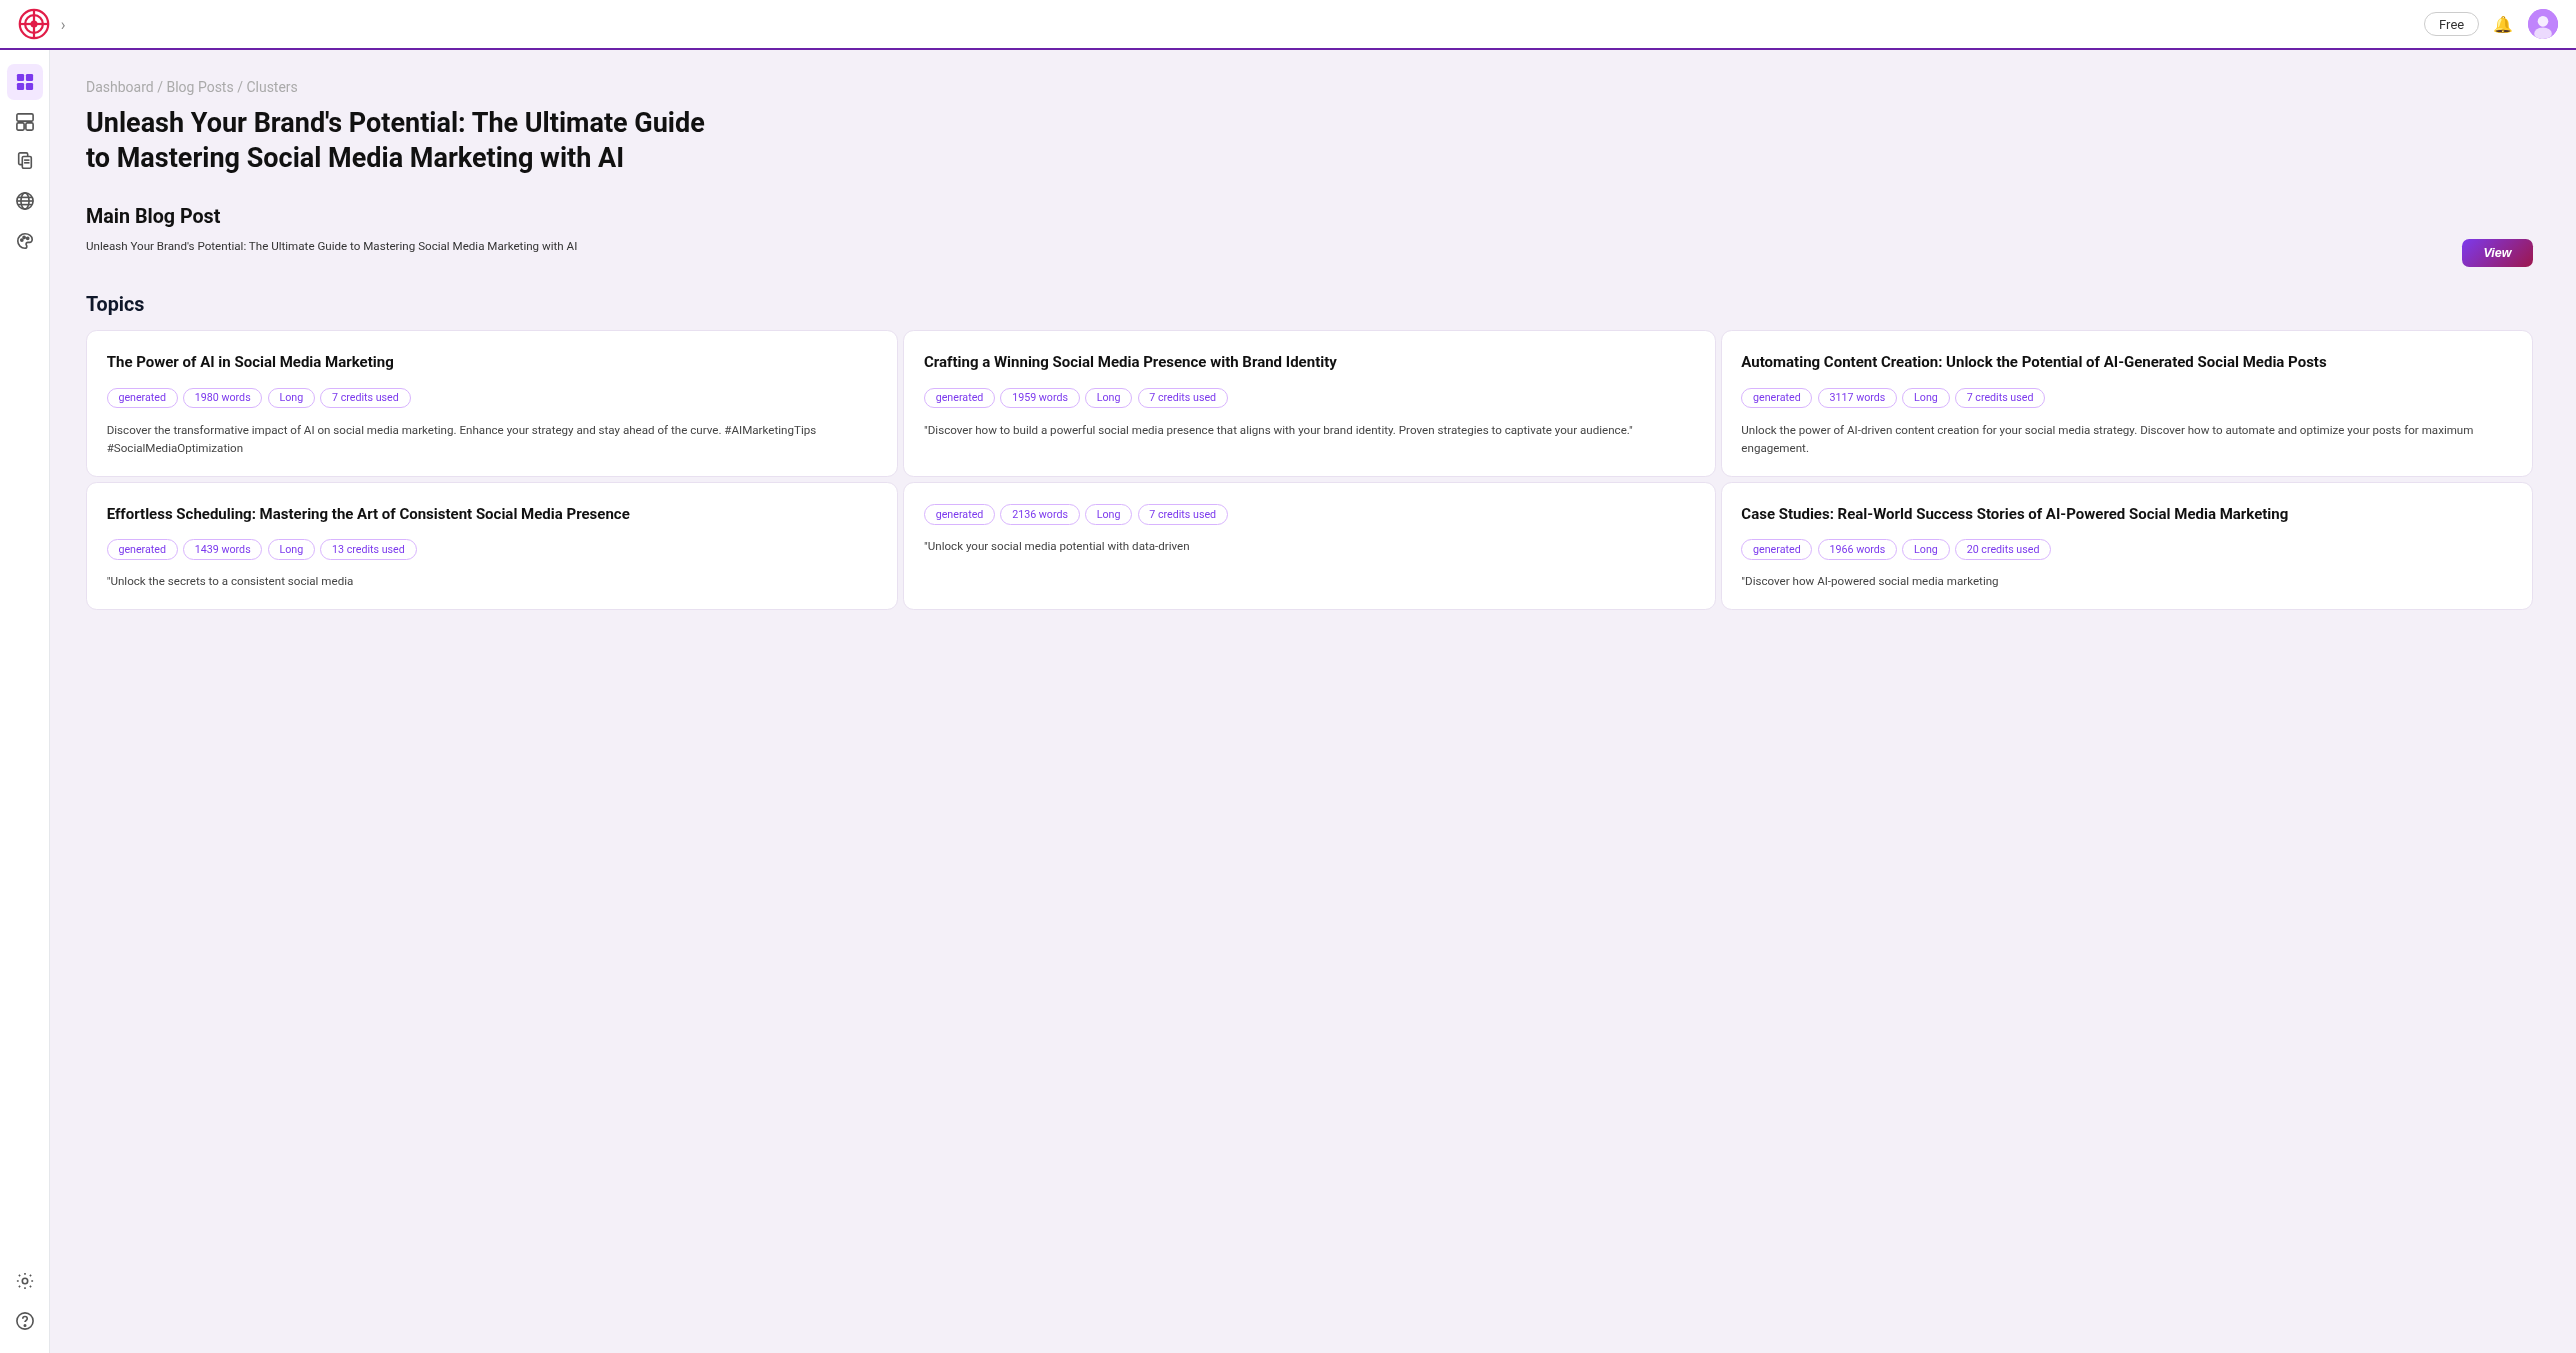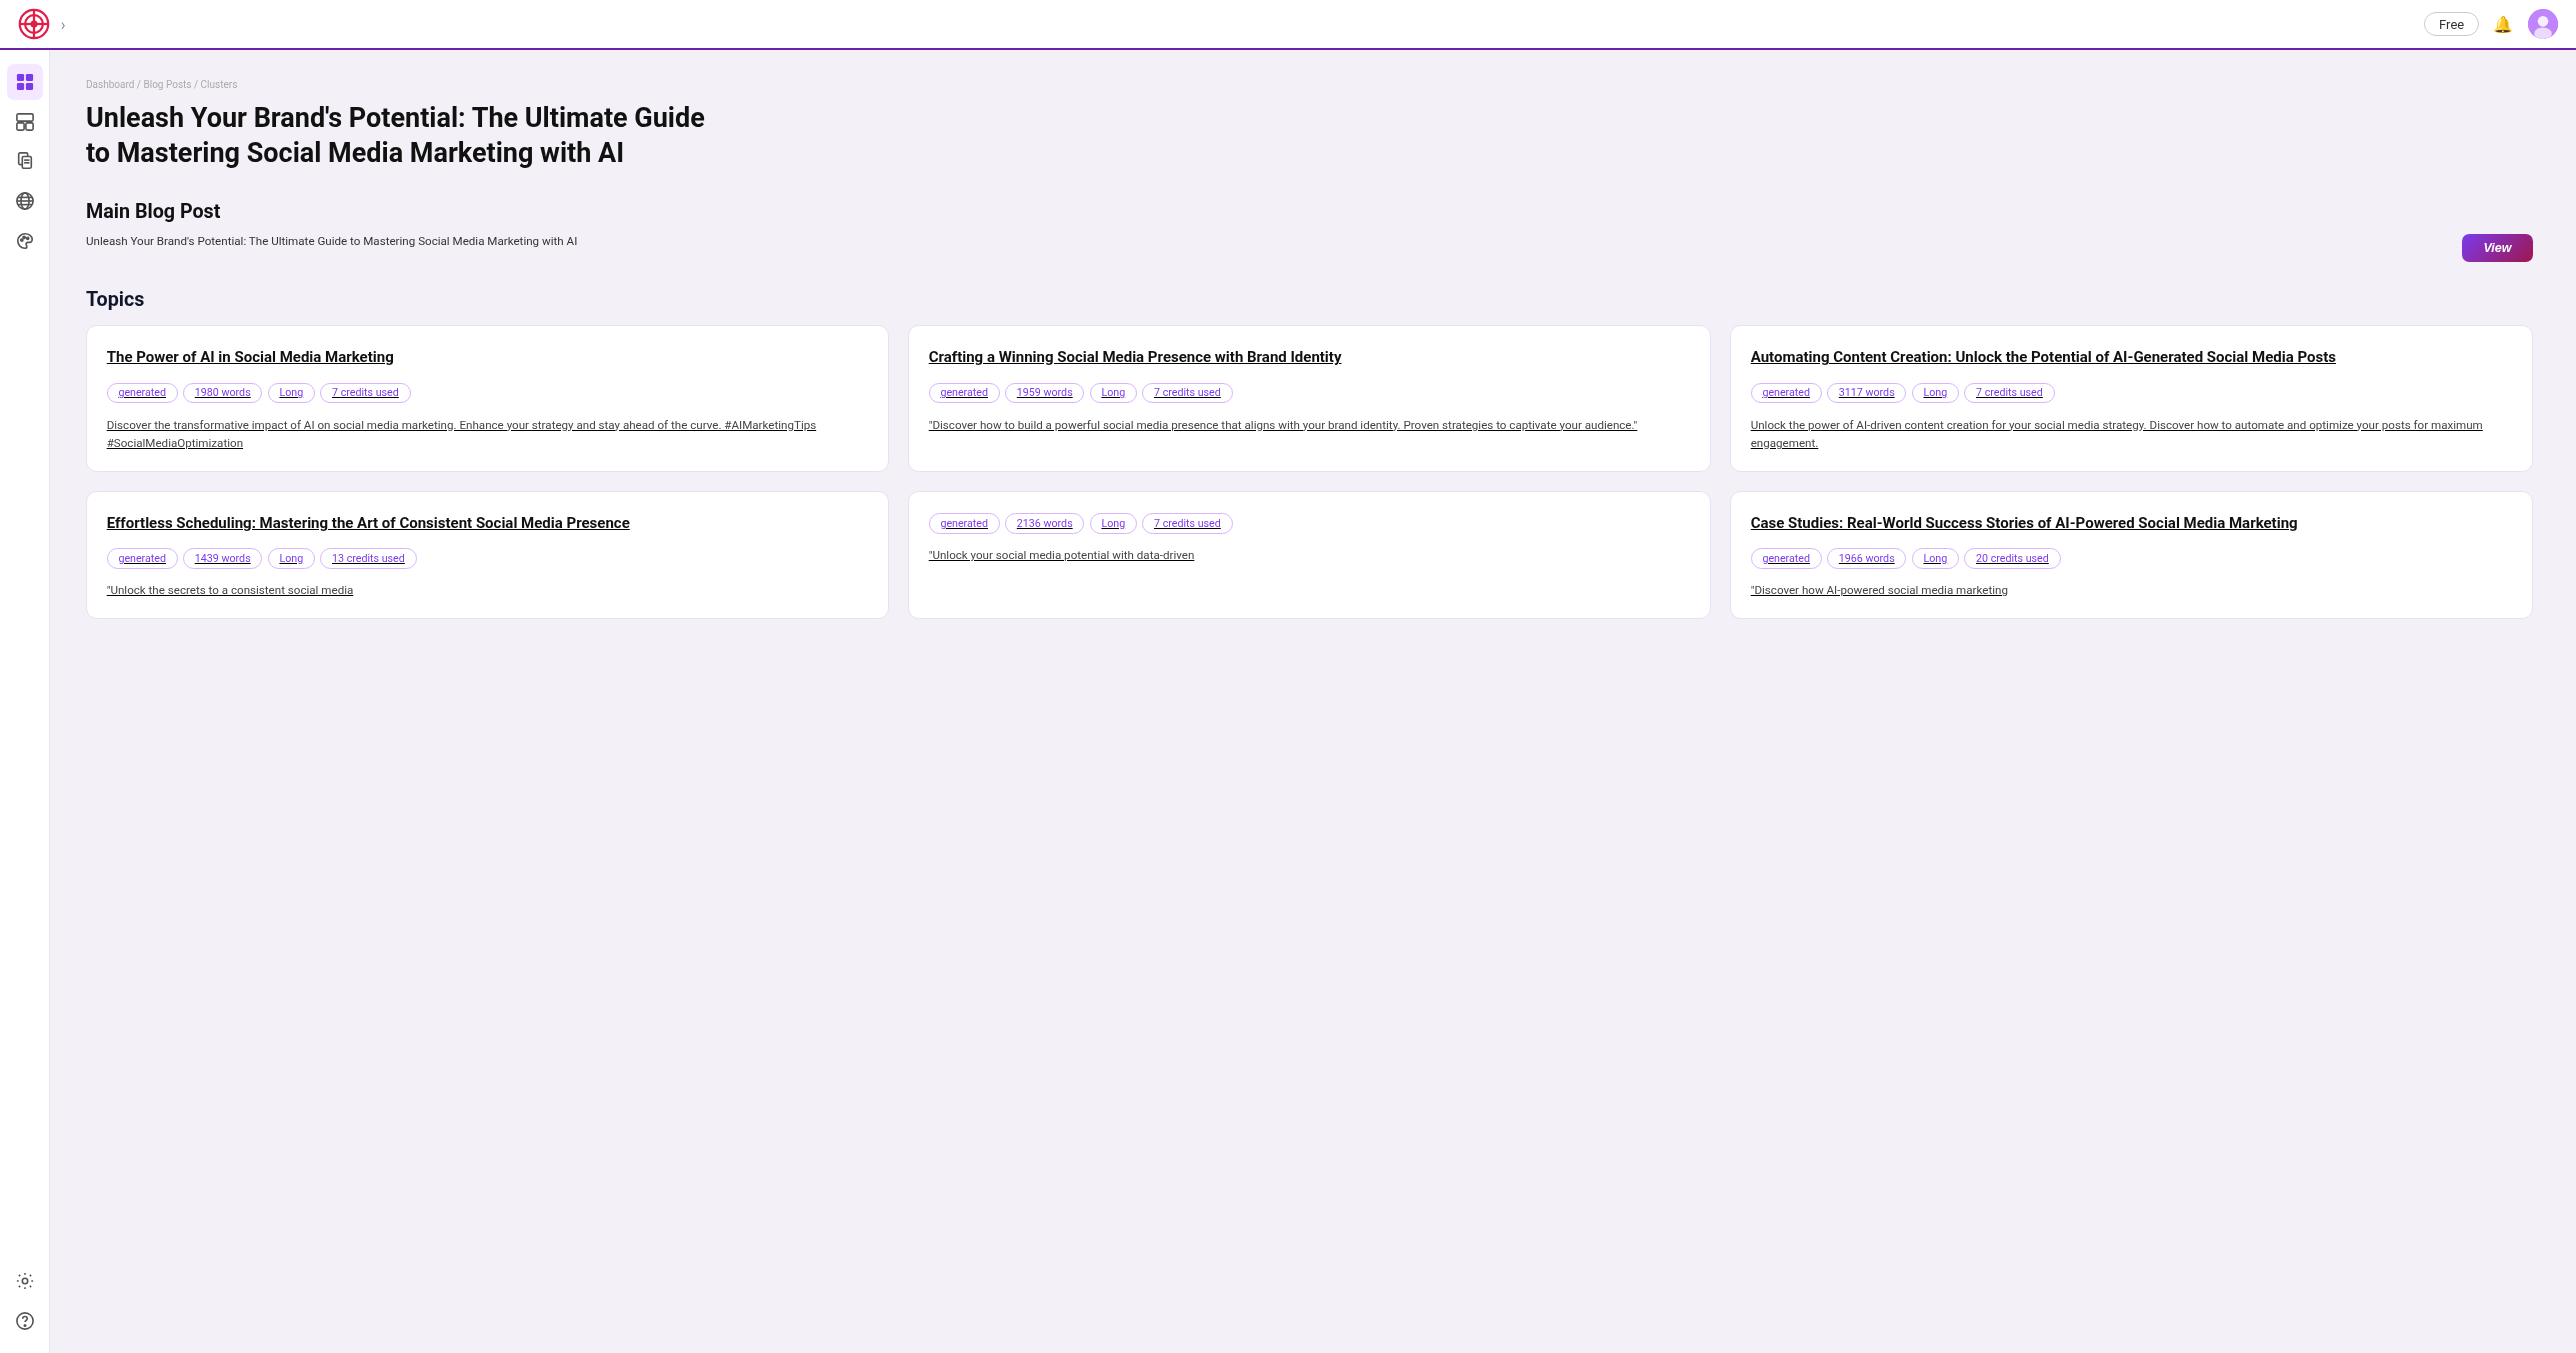--- a/index.html
+++ b/index.html
@@ -126,21 +126,21 @@
     
     .content {
       flex: 1;
       overflow-y: auto;
       padding: 29px 43px 43px 36px;
       background: #f4f0f8;
     }
 
     
     .breadcrumb {
-      font-size: 10px;
+      font-size: 14px;
       color: #888;
       margin-bottom: 10.7px;
     }
     .breadcrumb span {
       color: #aaa;
     }
 
     
     .page-title {
       font-size: 27px;
@@ -191,22 +191,21 @@
       font-size: 19.7px;
       font-weight: 700;
       color: #0f172a;
       margin: 21.5px 0 14.3px 0;
     }
 
     
     .cards-grid {
       display: grid;
       grid-template-columns: repeat(3, 1fr);
-      gap: 19px;
-      text-decoration: underline;
+      gap: 5px;
     }
 
     
     .card {
       background: #fff;
       border: 0.9px solid #e8e0f0;
       border-radius: 10.7px;
       padding: 21.5px 19.7px 18px 19.7px;
     }
     .card-title {

